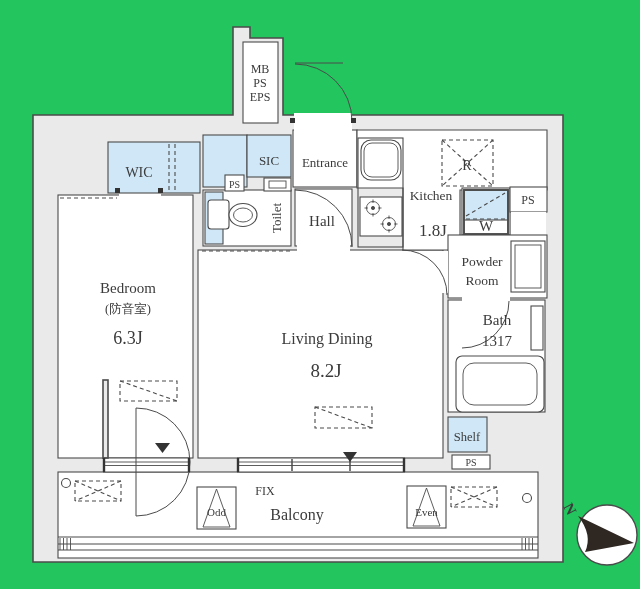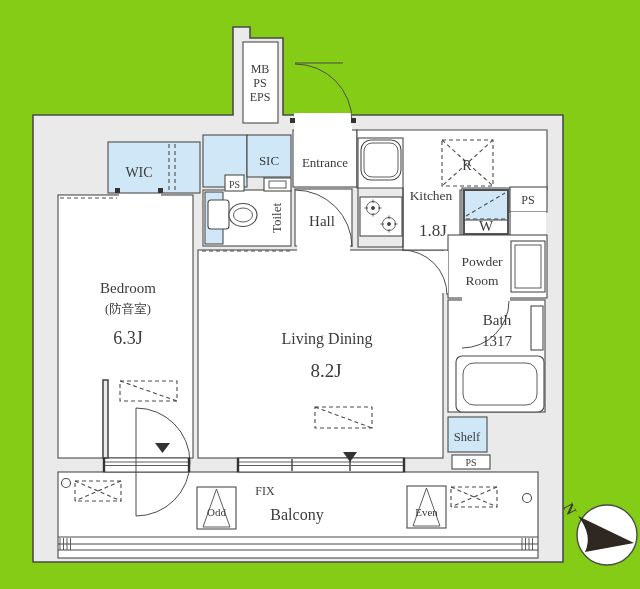--- a/index.html
+++ b/index.html
@@ -1,16 +1,16 @@
 <!DOCTYPE html>
 <html><head>
 <meta charset="utf-8">
 <style>
   html,body{margin:0;padding:0;background:#ffffff;}
-  .stage{width:640px;height:589px;position:relative;background:#84cc16;overflow:hidden;}
+  .stage{width:640px;height:589px;position:relative;background:#22c55e;overflow:hidden;}
   svg{display:block;}
   svg text{font-family:"Liberation Serif","DejaVu Serif",serif;fill:#3b3b3b;}
   .wall{fill:#eaeaea;stroke:#4b4b4b;stroke-width:1.6;}
   .room{fill:#ffffff;stroke:#4b4b4b;stroke-width:1.1;}
   .punch{fill:#ffffff;stroke:none;}
   .blue{fill:#cfe7f7;stroke:#4b4b4b;stroke-width:1.1;}
   .fx{fill:#ffffff;stroke:#4b4b4b;stroke-width:1.1;}
   .ln{fill:none;stroke:#4b4b4b;stroke-width:1.1;}
   .thin{fill:none;stroke:#4b4b4b;stroke-width:0.9;}
   .dash{fill:none;stroke:#4b4b4b;stroke-width:1.1;stroke-dasharray:4 3;}

